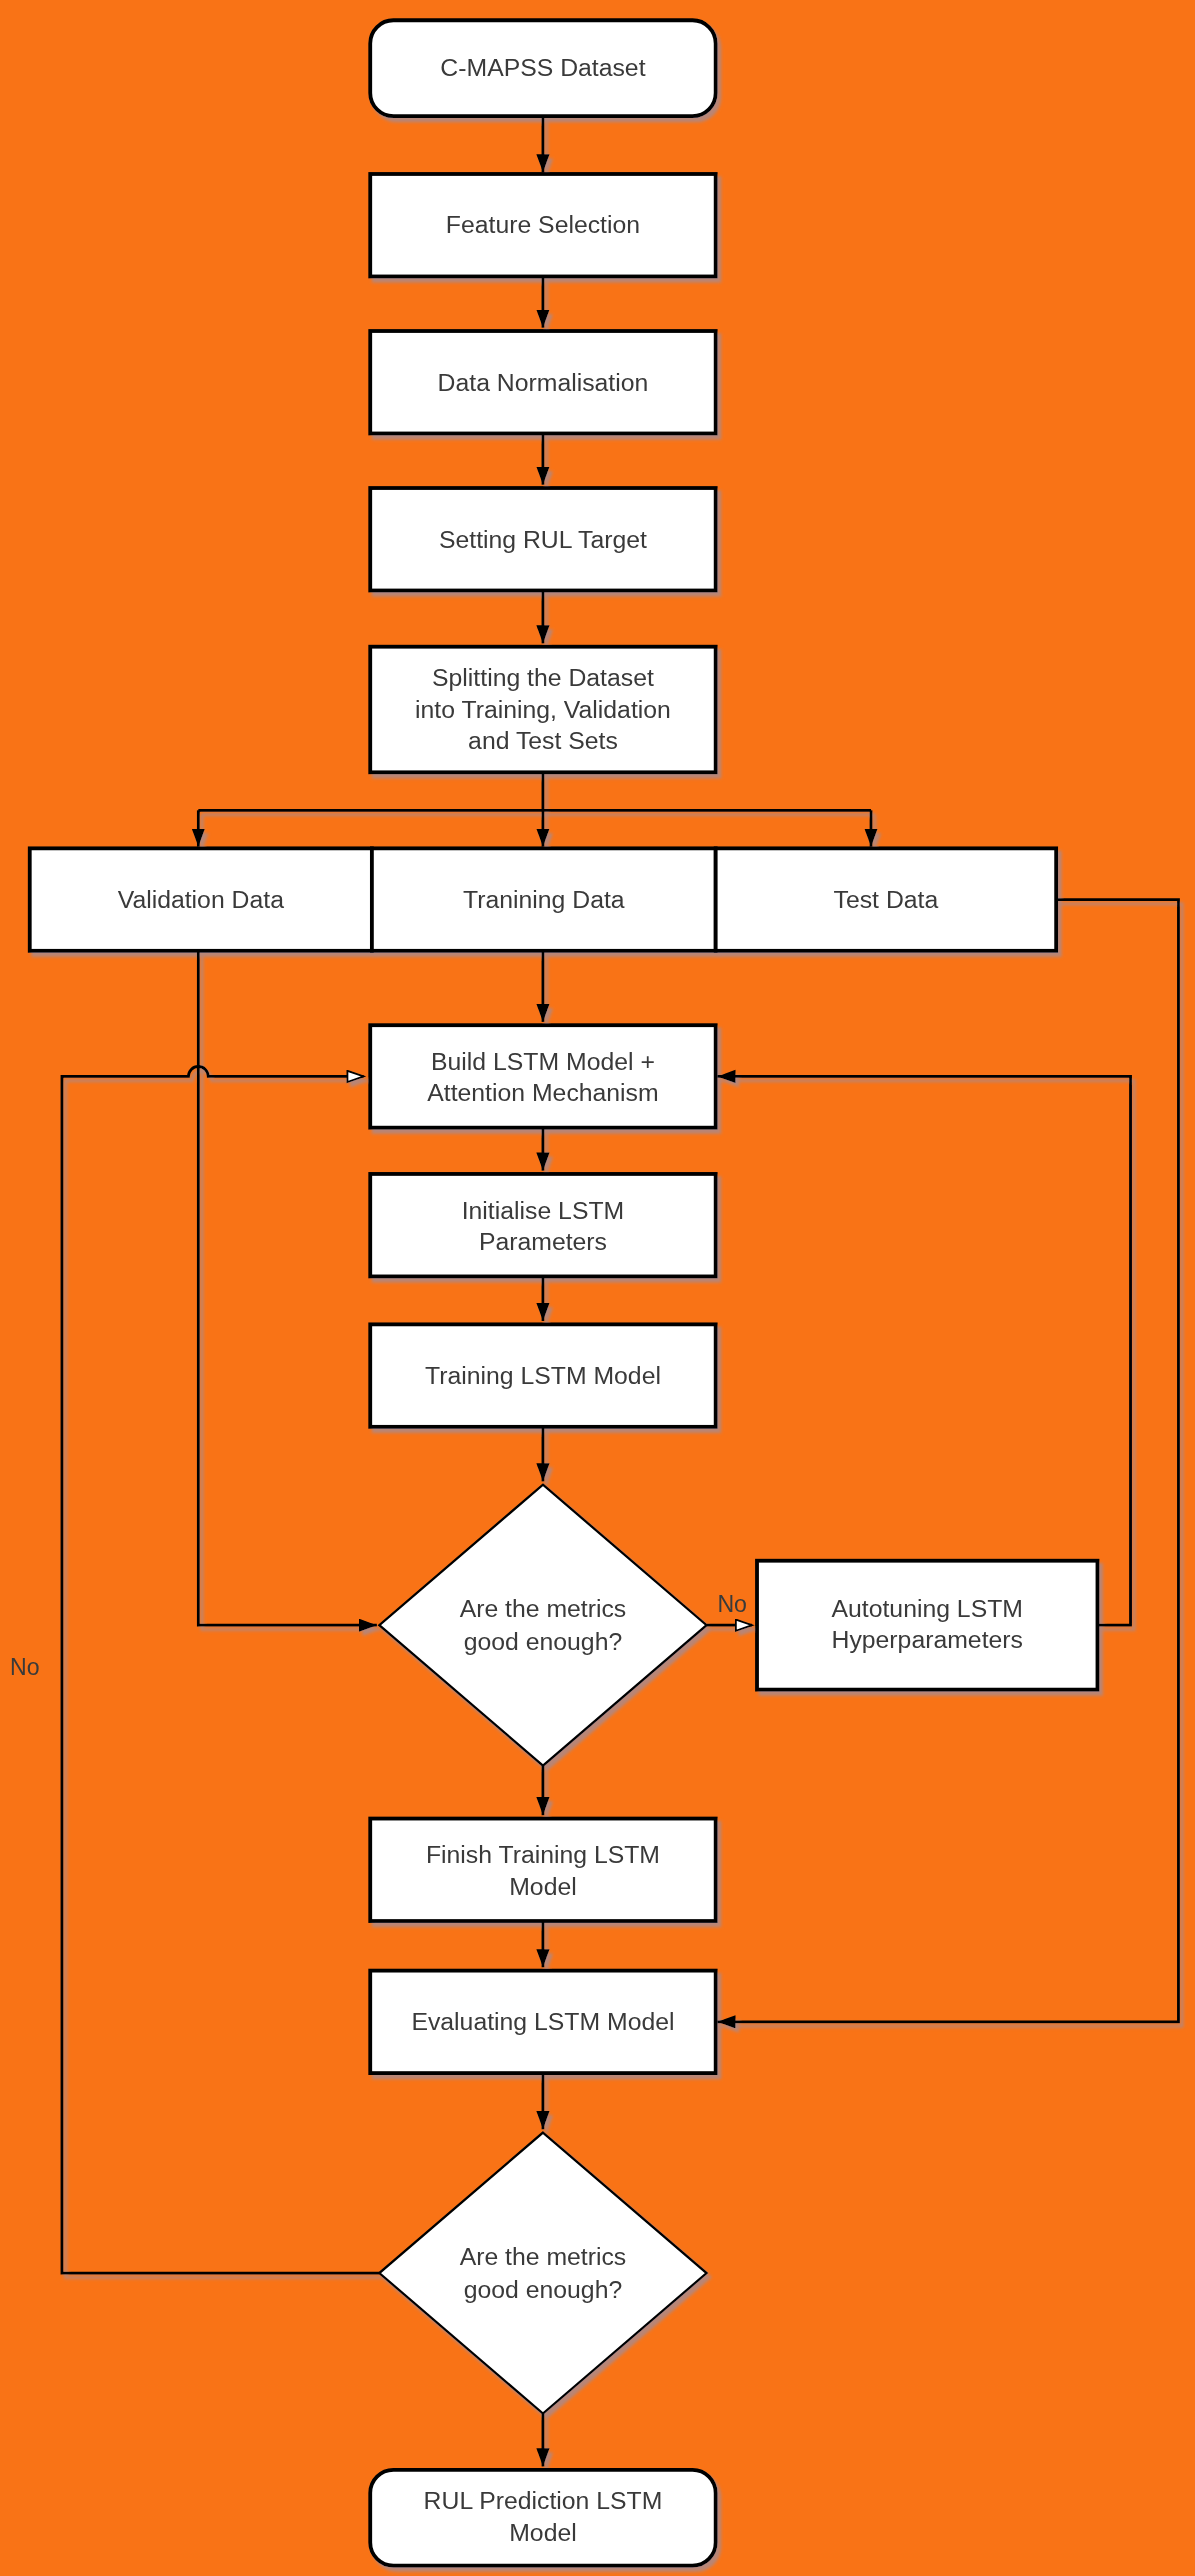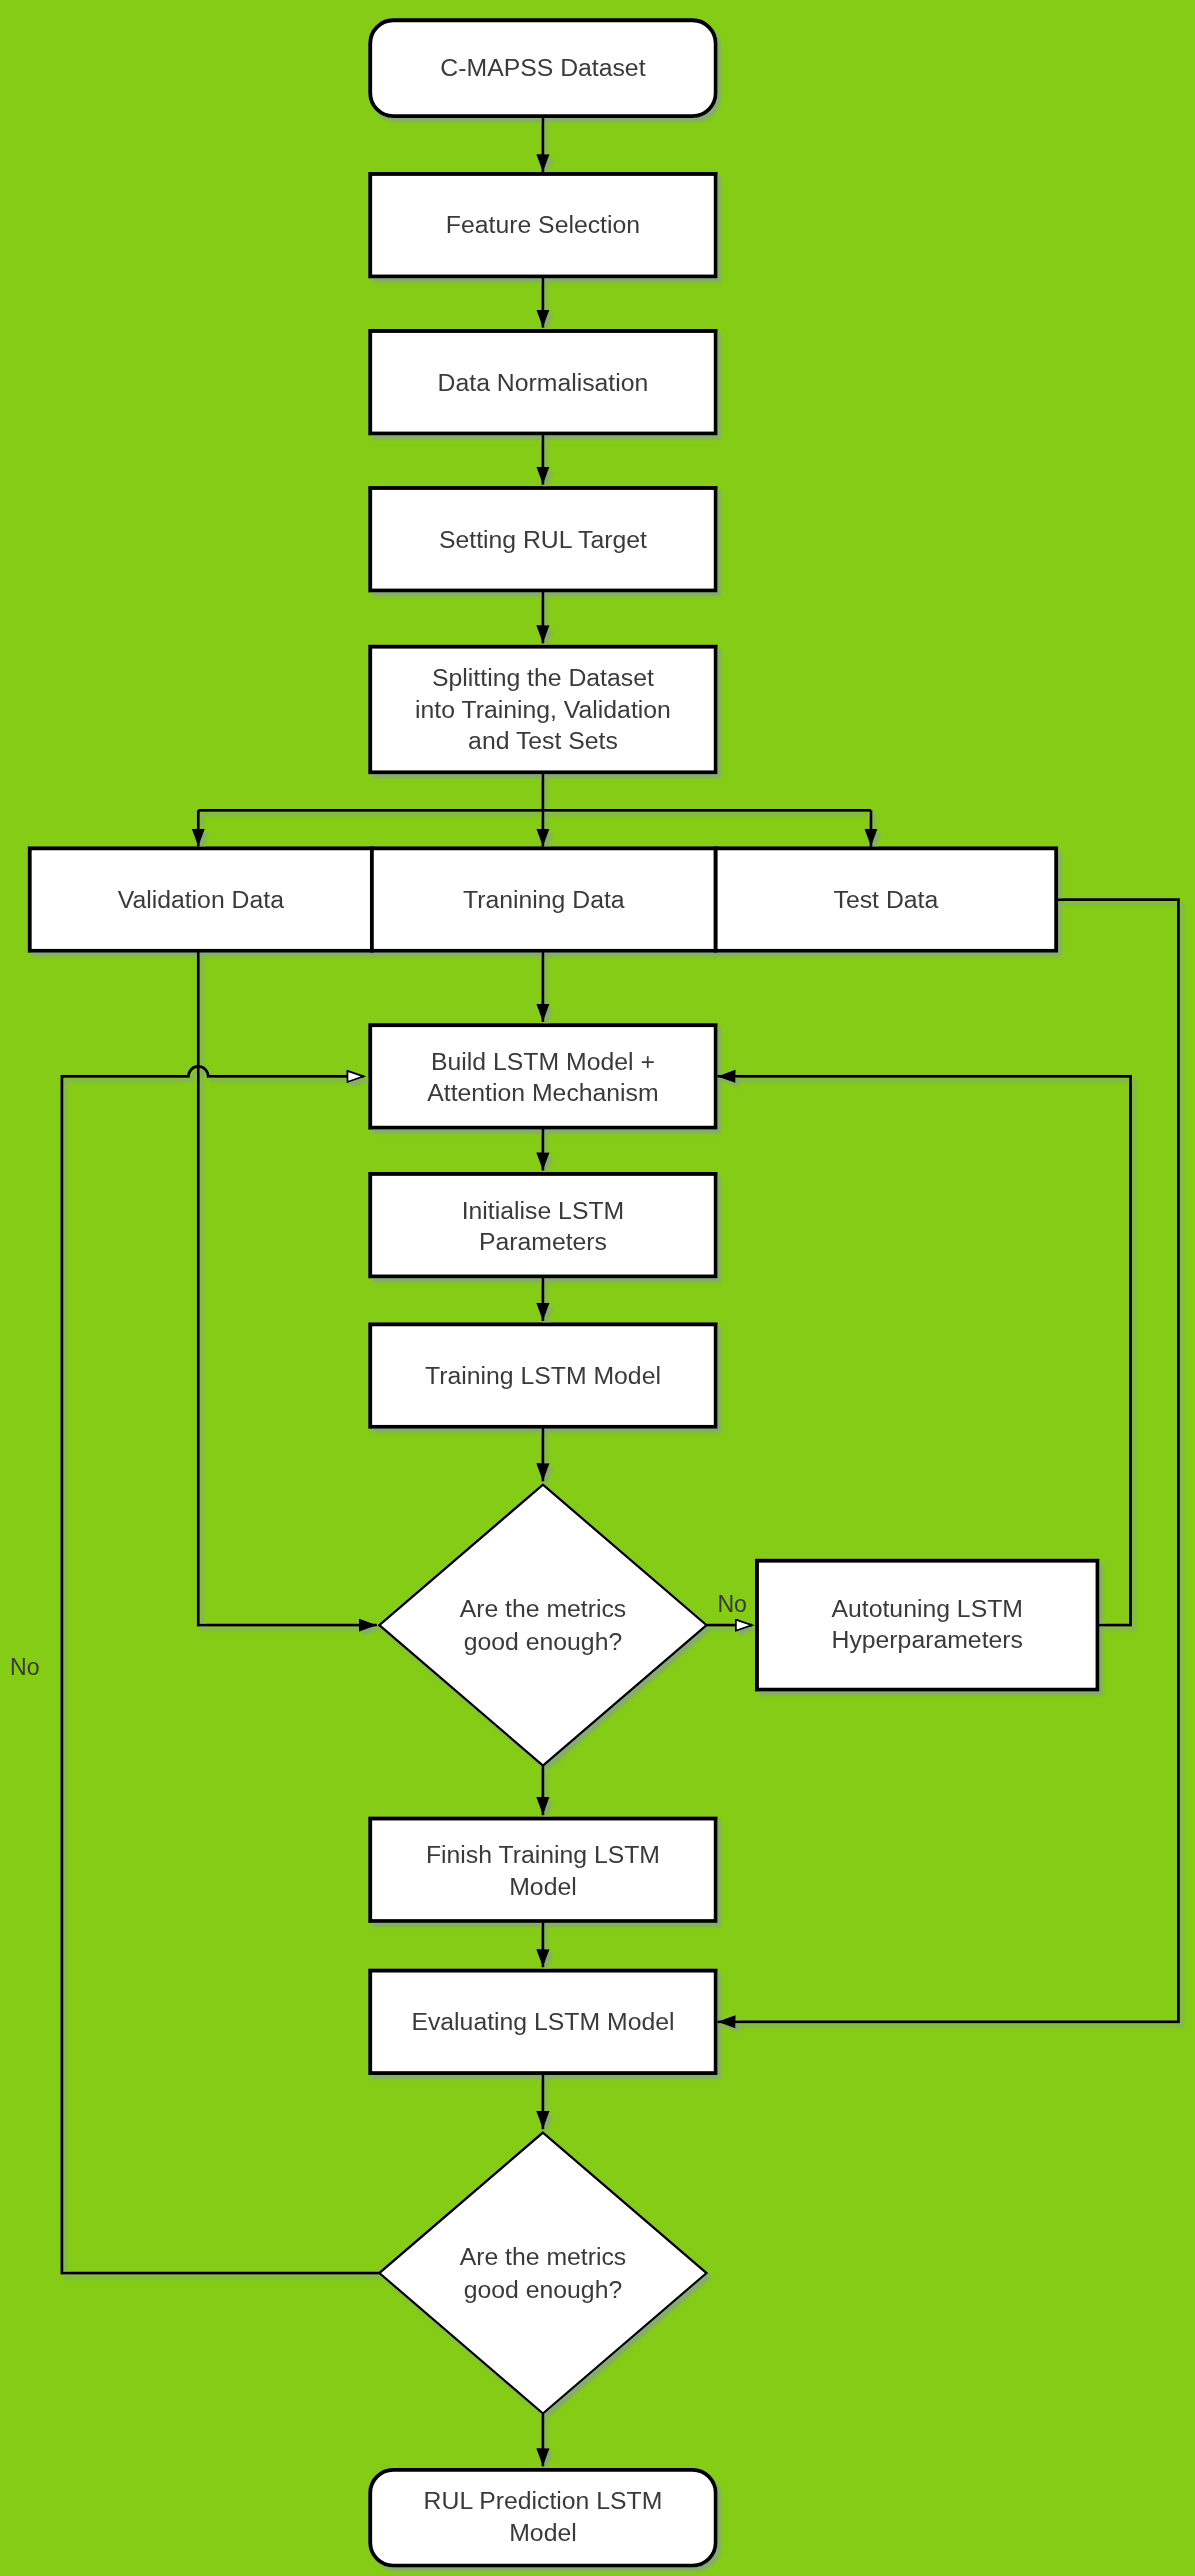--- a/index.html
+++ b/index.html
@@ -1,20 +1,20 @@
 <!DOCTYPE html>
 <html style="font-size:9px"><head>
 <meta charset="utf-8">
 <style>
   html, body { margin: 0; padding: 0; background: #ffffff; }
   .canvas {
     position: relative;
     width: 1195px;
     height: 2576px;
-    background: #84cc16;
+    background: #f97316;
     font-family: "Liberation Sans", sans-serif;
   }
   svg { display: block; width: 1195px; height: 2576px; }
   .shape { fill: #ffffff; stroke: #000000; stroke-width: 2.3px; }
   .diamond { fill: #ffffff; stroke: #000000; stroke-width: 1.4px; }
   .edge { fill: none; stroke: #000000; stroke-width: 1.7px; }
   .lbl {
     font-family: "Liberation Sans", sans-serif;
     font-size: 15px;
     fill: #3a3a3a;

